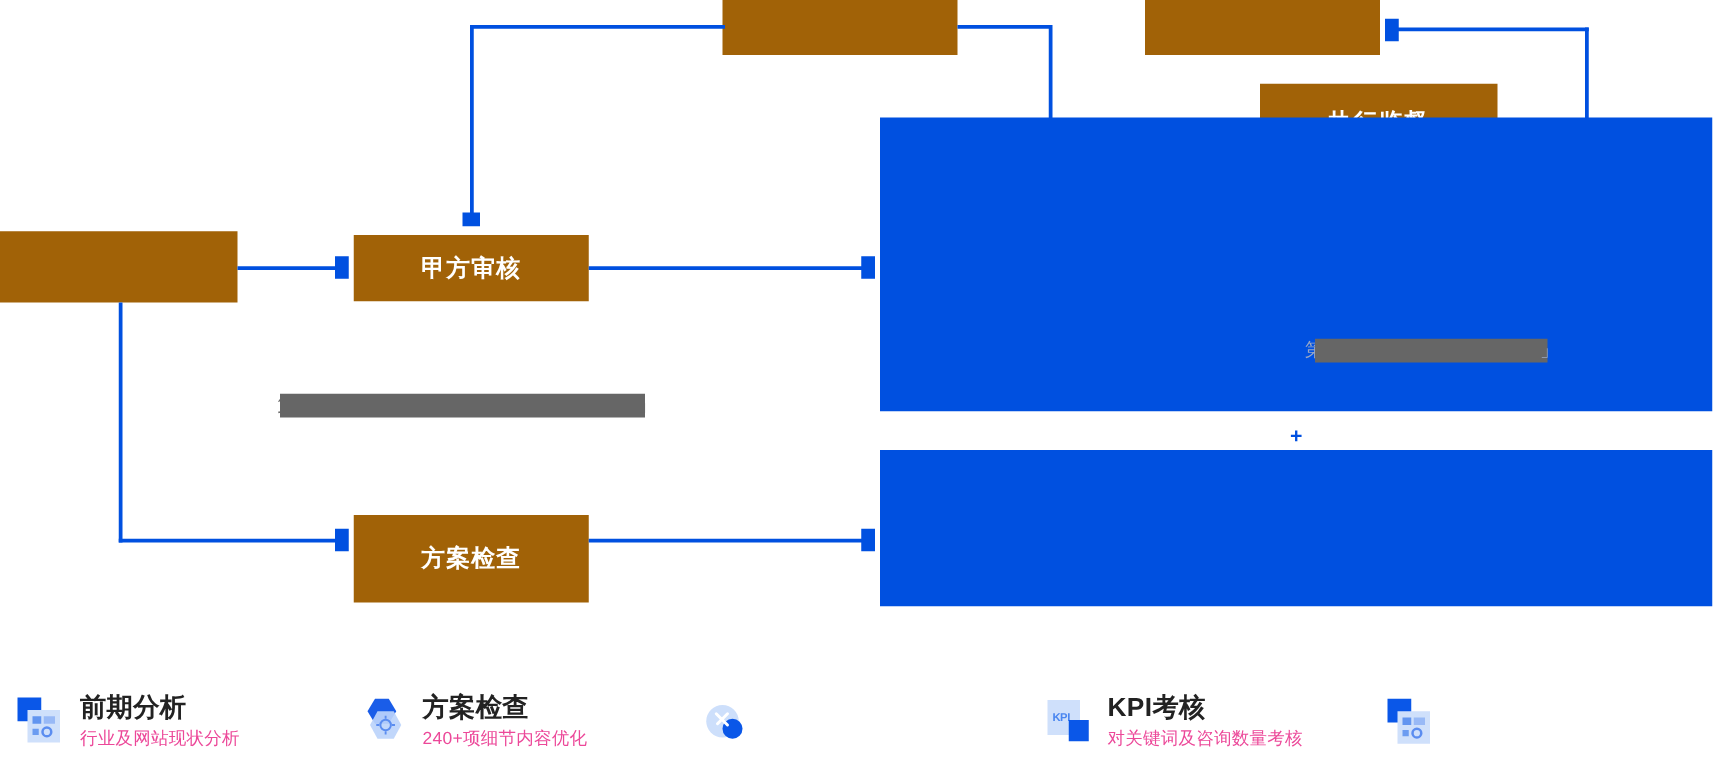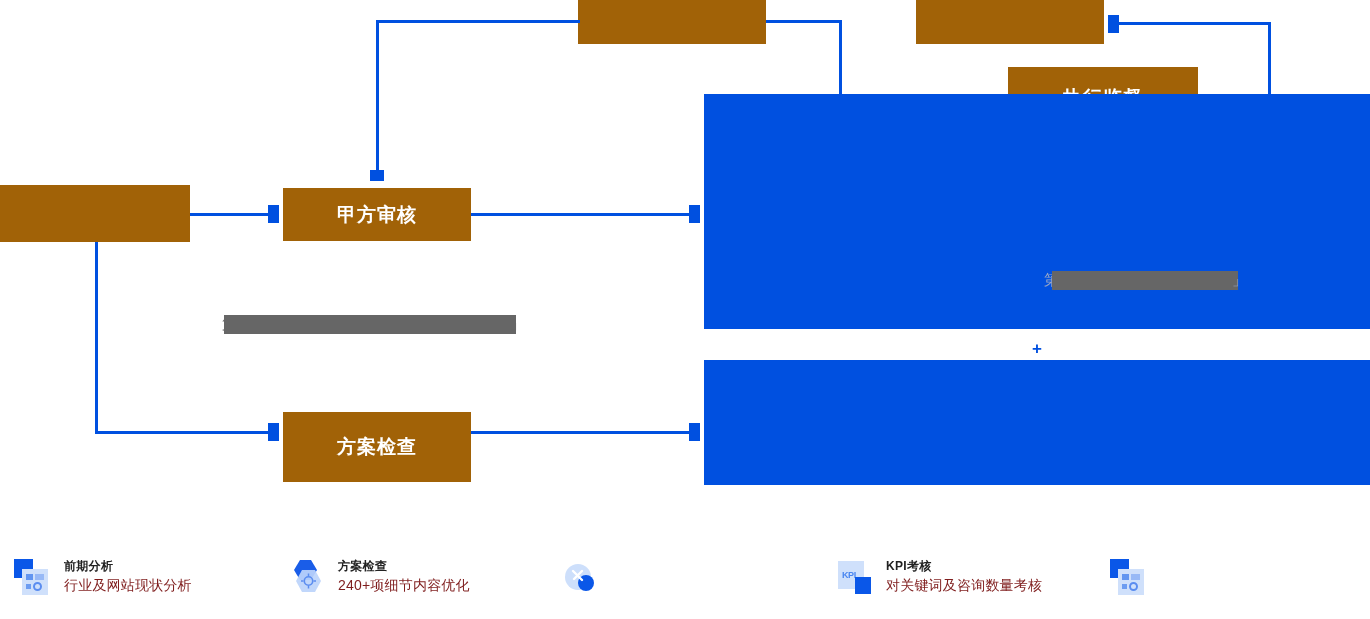--- a/index.html
+++ b/index.html
@@ -73,25 +73,25 @@
     box-sizing:border-box;
     padding-left:14px;
   }
   .feat-icon{
     width:38px;height:40px;
     position:relative;
     flex:0 0 38px;
   }
   .feat-txt{display:flex;flex-direction:column;gap:3px;}
   .feat-title{
-    font-size:12px;font-weight:700;color:#222222;line-height:1.15;
+    font-size:21px;font-weight:700;color:#222222;line-height:1.15;
     letter-spacing:.3px;
   }
   .feat-sub{
-    font-size:14px;color:#7f1d1d;line-height:1.15;letter-spacing:.2px;
+    font-size:14px;color:#ec4899;line-height:1.15;letter-spacing:.2px;
   }
 
   
   .ic-sq-dark{position:absolute;background:#0a57e8;}
   .ic-sq-light{position:absolute;background:#cfe0fb;}
   .ic-circ{position:absolute;border-radius:50%;}
   .kpi-txt{
     position:absolute;color:#4a86f0;font-size:9px;font-weight:700;
     letter-spacing:-.4px;
     text-align:right;

